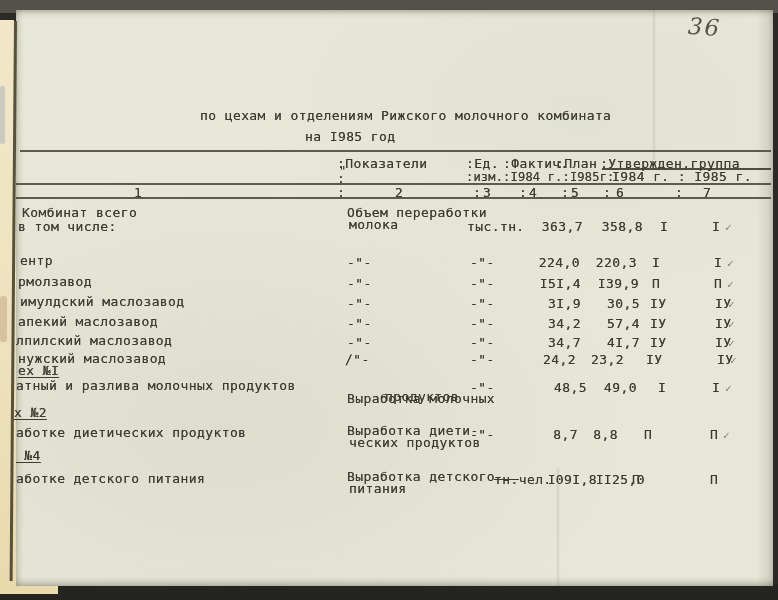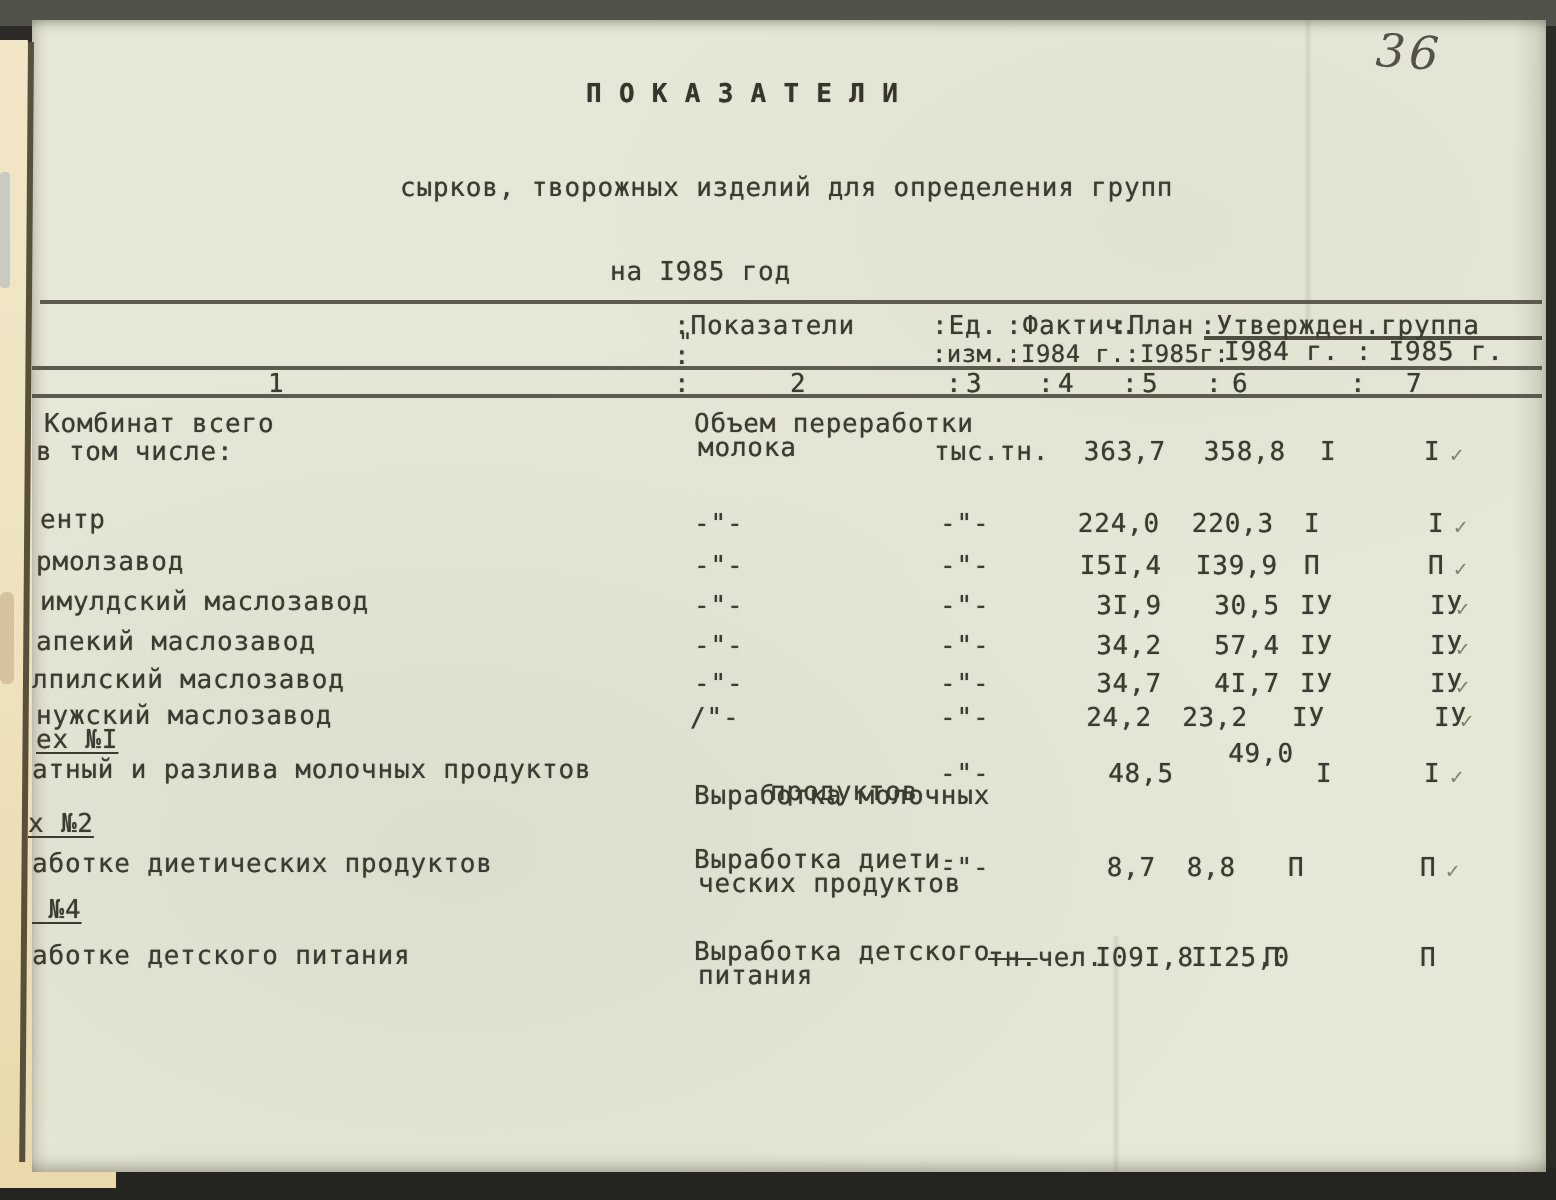--- a/index.html
+++ b/index.html
@@ -50,22 +50,21 @@
   <div id="bluemark"></div>
   <div id="smudge"></div>
   <div id="paper"></div>
   <div id="edgeline"></div>
   <div id="creaseV1" class="crease"></div>
   <div id="creaseV2" class="crease"></div>
   <div id="creaseH"></div>
 
   <div id="pageno">36</div>
 
-  <span class="tw b" style="left:293px;top:41px;">П О К А З А Т Е Л И</span>
-  <span class="tw" style="left:200px;top:88px;">сырков, творожных изделий для определения групп</span>
+  <span class="tw" style="left:200px;top:109px;">по цехам и отделениям Рижского молочного комбината</span>
   <span class="tw" style="left:305px;top:130px;">на I985 год</span>
 
   <div class="rule" style="left:20px;top:150px;width:751px;"></div>
   <div class="uline" style="left:602px;top:168px;width:169px;"></div>
   <div class="rule" style="left:16px;top:183px;width:755px;"></div>
   <div class="rule" style="left:16px;top:197px;width:755px;"></div>
 
   <span class="tw" style="left:337px;top:157px;">:Показатели</span>
   <span class="tw small" style="left:339px;top:165px;">"</span>
   <span class="tw" style="left:337px;top:172px;">:</span>
@@ -149,21 +148,21 @@
       <span class="tw num" style="left: 552px; top: 353px;">23,2</span>
       <span class="tw" style="left: 646px; top: 353px;">IУ</span>
       <span class="tw" style="left: 717px; top: 353px;">IУ</span>
       <span class="tw tick" style="left: 730px; top: 354px;">✓</span>
       <span class="tw sec" style="left: 18px; top: 364px;">ех №I</span>
       <span class="tw" style="left: 16px; top: 379px;">атный и разлива молочных продуктов</span>
       <span class="tw" style="left: 347px; top: 392px;">Выработка молочных</span>
       <span class="tw" style="left: 349px; top: 390px; margin-left: 36px;">продуктов</span>
       <span class="tw" style="left: 470px; top: 381px;">-"-</span>
       <span class="tw num" style="left: 515px; top: 381px;">48,5</span>
-      <span class="tw num" style="left: 565px; top: 371px; margin-left: 10px;">49,0</span>
+      <span class="tw num" style="left: 565px; top: 381px;">49,0</span>
       <span class="tw" style="left: 658px; top: 381px;">I</span>
       <span class="tw" style="left: 712px; top: 381px;">I</span>
       <span class="tw tick" style="left: 725px; top: 382px;">✓</span>
       <span class="tw sec" style="left: 14px; top: 406px;">х №2</span>
       <span class="tw" style="left: 16px; top: 426px;">аботке диетических продуктов</span>
       <span class="tw" style="left: 347px; top: 424px;">Выработка диети-</span>
       <span class="tw" style="left: 349px; top: 436px;">ческих продуктов</span>
       <span class="tw" style="left: 470px; top: 428px;">-"-</span>
       <span class="tw num" style="left: 506px; top: 428px;">8,7</span>
       <span class="tw num" style="left: 546px; top: 428px;">8,8</span>

